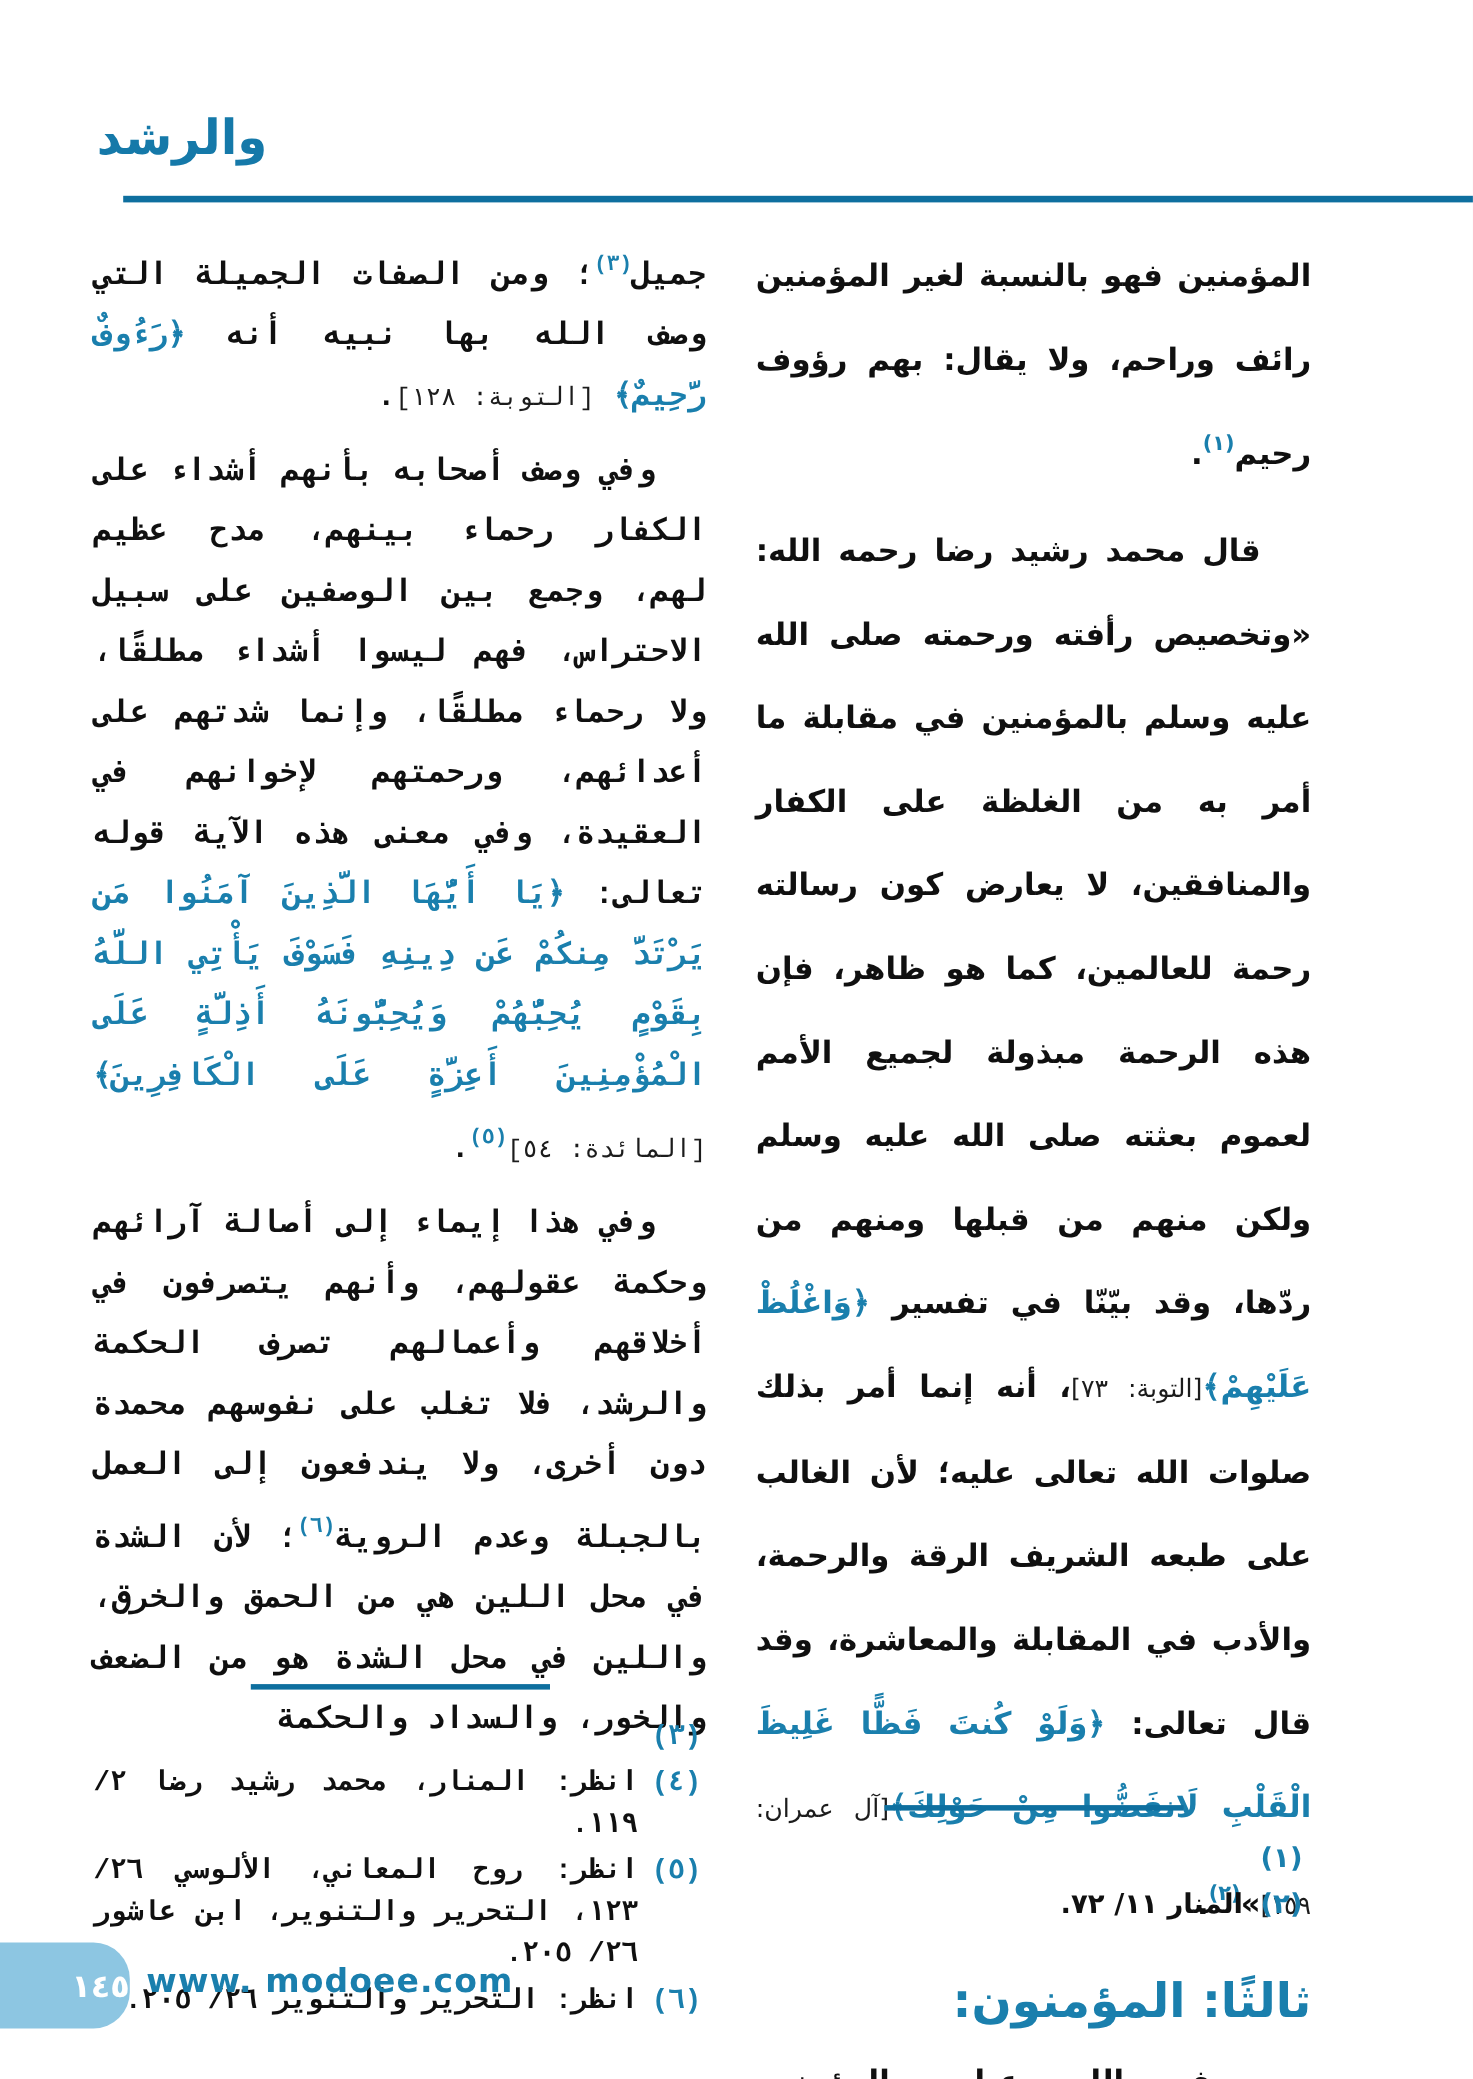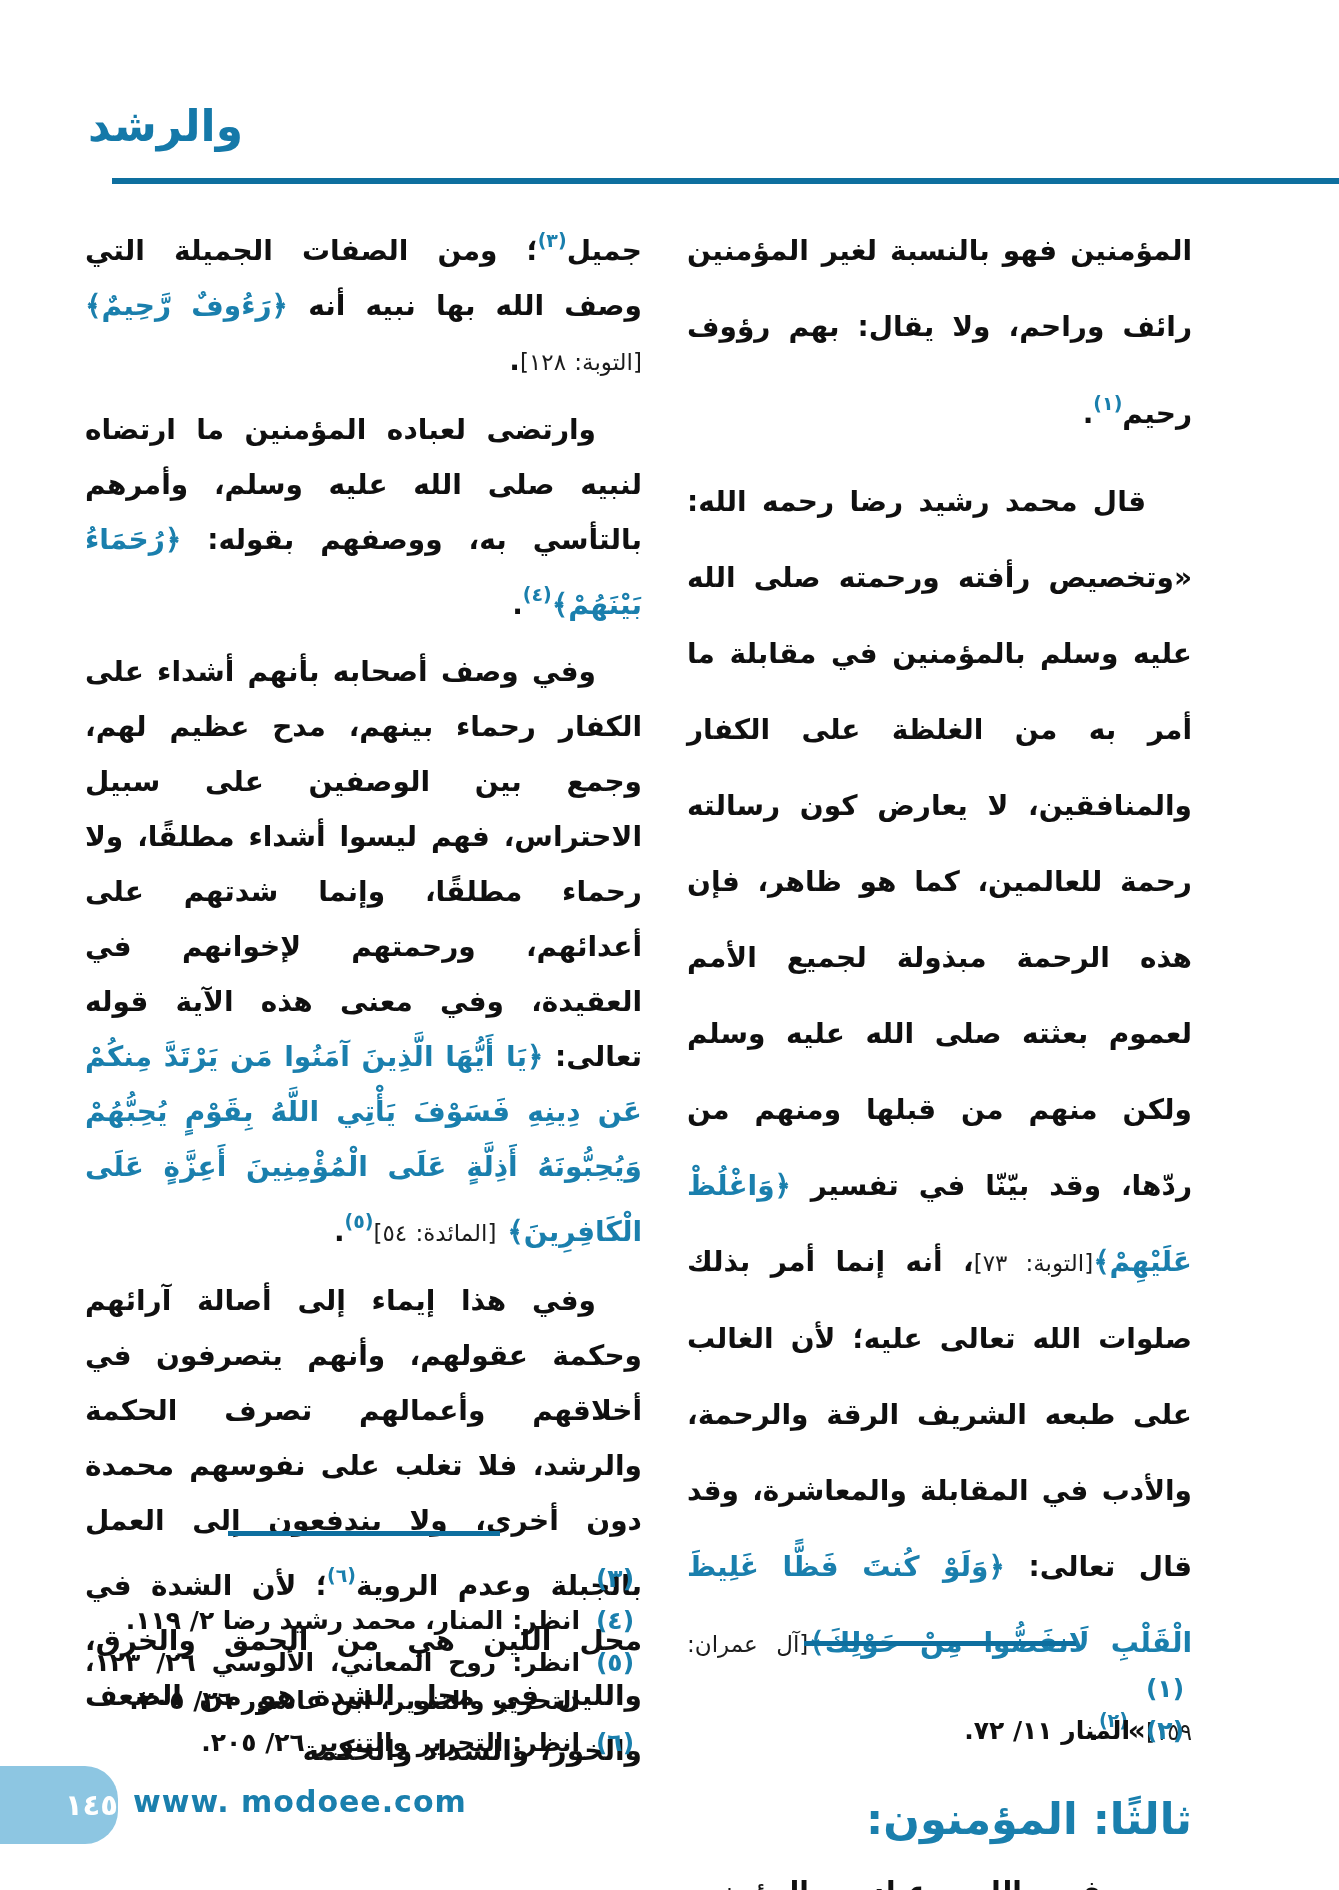--- a/index.html
+++ b/index.html
@@ -13,21 +13,21 @@
   .header-title{
     position:absolute;left:88px;top:100px;
     font-size:44px;font-weight:700;color:#1579a9;line-height:1.2;
   }
   .header-rule{
     position:absolute;left:112px;right:0;top:178px;height:6px;background:#0e6f9f;
   }
   
   .col{position:absolute;top:213px;height:1600px;text-align:justify;}
   #col-right{left:687px;width:505px;}
-  #col-left{left:85px;width:557px;}
+  #col-left{left:85px;width:557px;font-family:Liberation Mono, monospace;}
   .para{
     font-size:28px;font-weight:700;color:#101010;margin:0 0 12px;
     word-spacing:1px;
   }
   .lh-loose{line-height:76px;}
   .lh-tight{line-height:55px;}
   .indent{text-indent:46px;}
   .seg-q{color:#1a7fad;}
   .seg-r{font-size:23px;font-weight:400;color:#1c1c1c;}
   .seg-m{color:#1a7fad;font-size:19px;font-weight:700;vertical-align:13px;}
@@ -84,21 +84,20 @@
             <span class="fn-marker">(٢)</span>
             <span class="fn-text">المنار ١١/ ٧٢.</span>
           </div>
         </div>
     </div>
   </div>
 
   <div class="col" id="col-left">
     <div class="col-body">
         <div class="para lh-tight"><span class="seg-t">جميل</span><span class="seg-m">(٣)</span><span class="seg-t">؛ ومن الصفات الجميلة التي وصف الله بها نبيه أنه </span><span class="seg-q">﴿رَءُوفٌ رَّحِيمٌ﴾</span><span class="seg-t"> </span><span class="seg-r">[التوبة: ١٢٨]</span><span class="seg-t">.</span></div>
-        <div class="para lh-tight indent"><span class="seg-t">وارتضى لعباده المؤمنين ما ارتضاه لنبيه صلى الله عليه وسلم، وأمرهم بالتأسي به، ووصفهم بقوله: </span><span class="seg-q">﴿رُحَمَاءُ بَيْنَهُمْ﴾</span><span class="seg-m">(٤)</span><span class="seg-t">.</span></div>
         <div class="para lh-tight indent"><span class="seg-t">وفي وصف أصحابه بأنهم أشداء على الكفار رحماء بينهم، مدح عظيم لهم، وجمع بين الوصفين على سبيل الاحتراس، فهم ليسوا أشداء مطلقًا، ولا رحماء مطلقًا، وإنما شدتهم على أعدائهم، ورحمتهم لإخوانهم في العقيدة، وفي معنى هذه الآية قوله تعالى: </span><span class="seg-q">﴿يَا أَيُّهَا الَّذِينَ آمَنُوا مَن يَرْتَدَّ مِنكُمْ عَن دِينِهِ فَسَوْفَ يَأْتِي اللَّهُ بِقَوْمٍ يُحِبُّهُمْ وَيُحِبُّونَهُ أَذِلَّةٍ عَلَى الْمُؤْمِنِينَ أَعِزَّةٍ عَلَى الْكَافِرِينَ﴾</span><span class="seg-t"> </span><span class="seg-r">[المائدة: ٥٤]</span><span class="seg-m">(٥)</span><span class="seg-t">.</span></div>
         <div class="para lh-tight indent"><span class="seg-t">وفي هذا إيماء إلى أصالة آرائهم وحكمة عقولهم، وأنهم يتصرفون في أخلاقهم وأعمالهم تصرف الحكمة والرشد، فلا تغلب على نفوسهم محمدة دون أخرى، ولا يندفعون إلى العمل بالجبلة وعدم الروية</span><span class="seg-m">(٦)</span><span class="seg-t">؛ لأن الشدة في محل اللين هي من الحمق والخرق، واللين في محل الشدة هو من الضعف والخور، والسداد والحكمة</span></div>
       </div>
     <div class="fnblock">
       <div class="fnrule"></div>
       <div class="fnlist">
           <div class="fn-item">
             <span class="fn-marker">(٣)</span>
           </div>
           <div class="fn-item">

